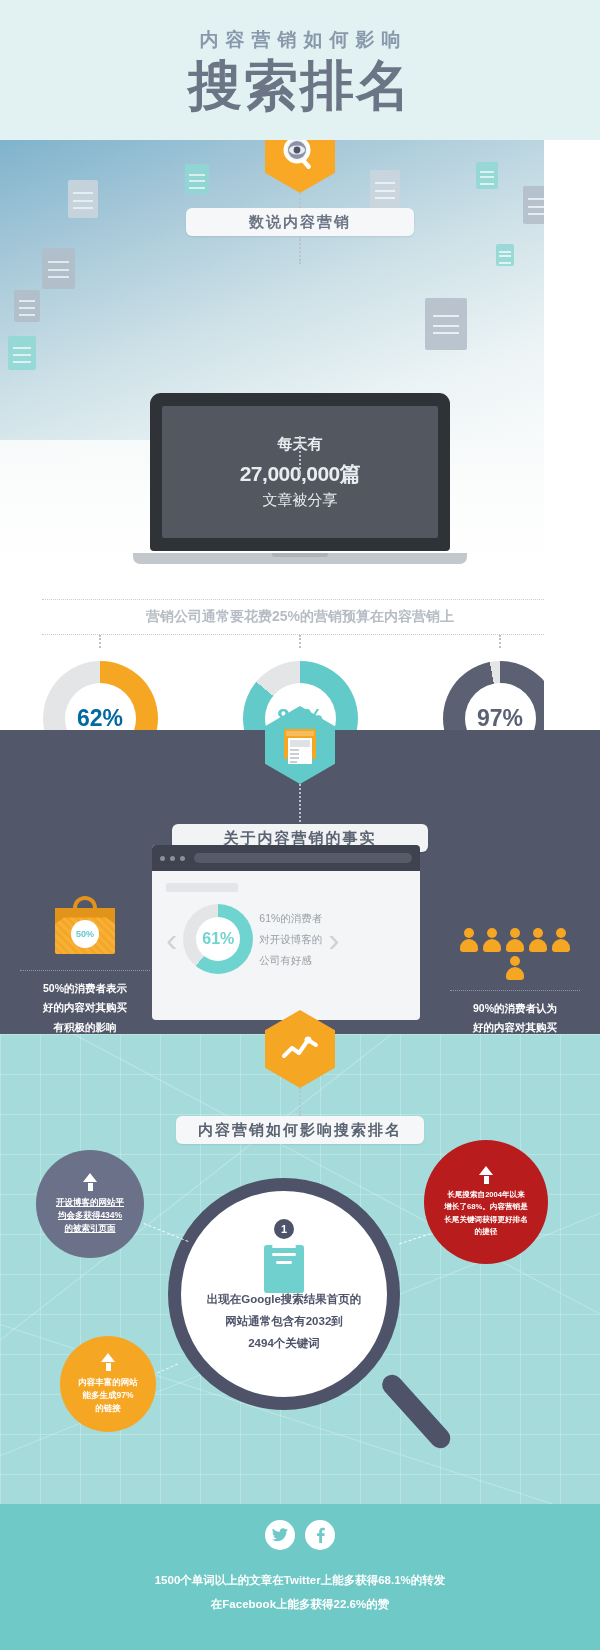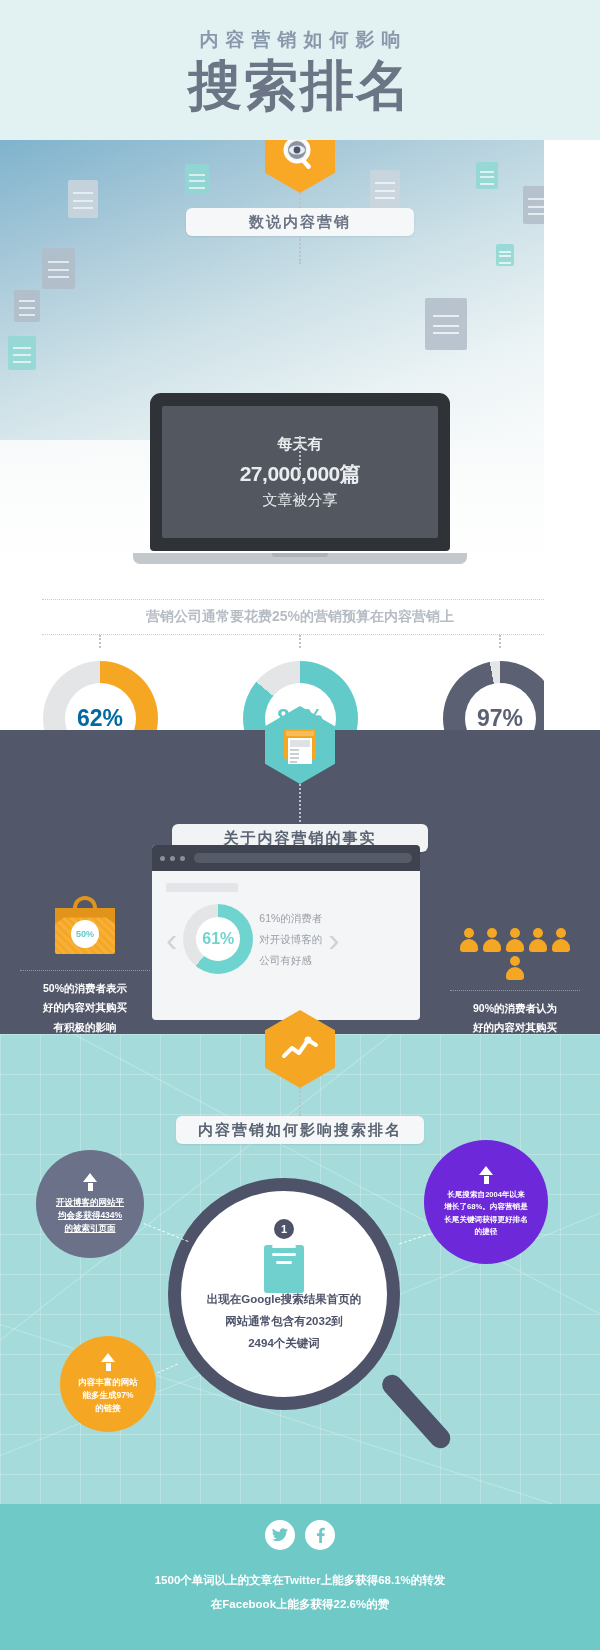--- a/index.html
+++ b/index.html
@@ -226,21 +226,21 @@
     display:flex; align-items:center; justify-content:center;
   }
   .mag-text { font-size:11.5px; color:#4e5369; line-height:1.9; font-weight:bold; }
 
   .bubble {
     position:absolute; border-radius:50%;
     display:flex; flex-direction:column; align-items:center; justify-content:center;
     text-align:center; color:#ffffff; font-weight:bold;
   }
   .bubble.slate { background:#6b7189; }
-  .bubble.teal2 { background:#6d28d9; }
+  .bubble.teal2 { background:#b91c1c; }
   .bubble.orange3 { background:#f5a623; }
   .arrow-up {
     width:0; height:0; border-left:7px solid transparent; border-right:7px solid transparent;
     border-bottom:9px solid #fff; margin-bottom:1px;
   }
   .arrow-stem { width:5px; height:8px; background:#fff; margin-bottom:5px; }
 
   .connector { position:absolute; border-top:1px dashed rgba(255,255,255,.9); }
 
   

